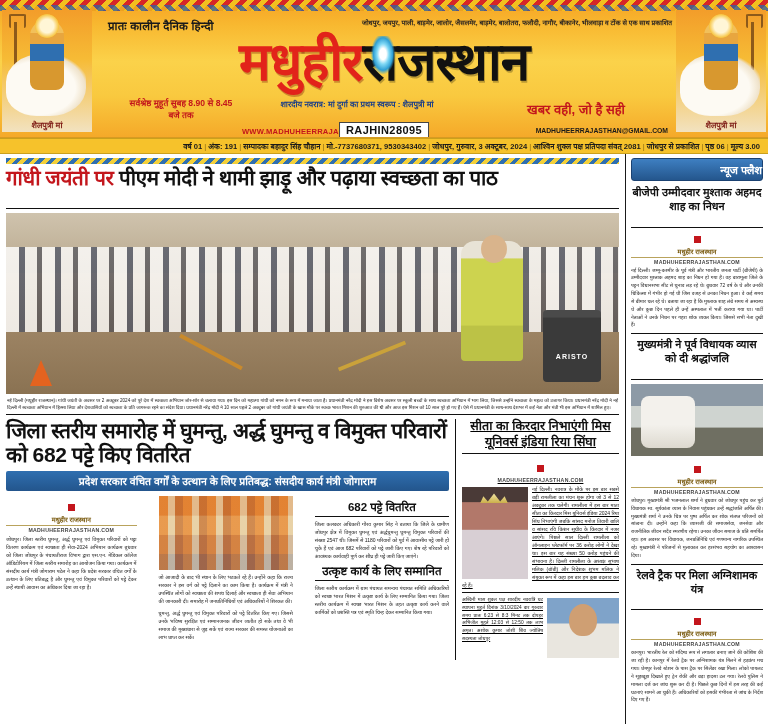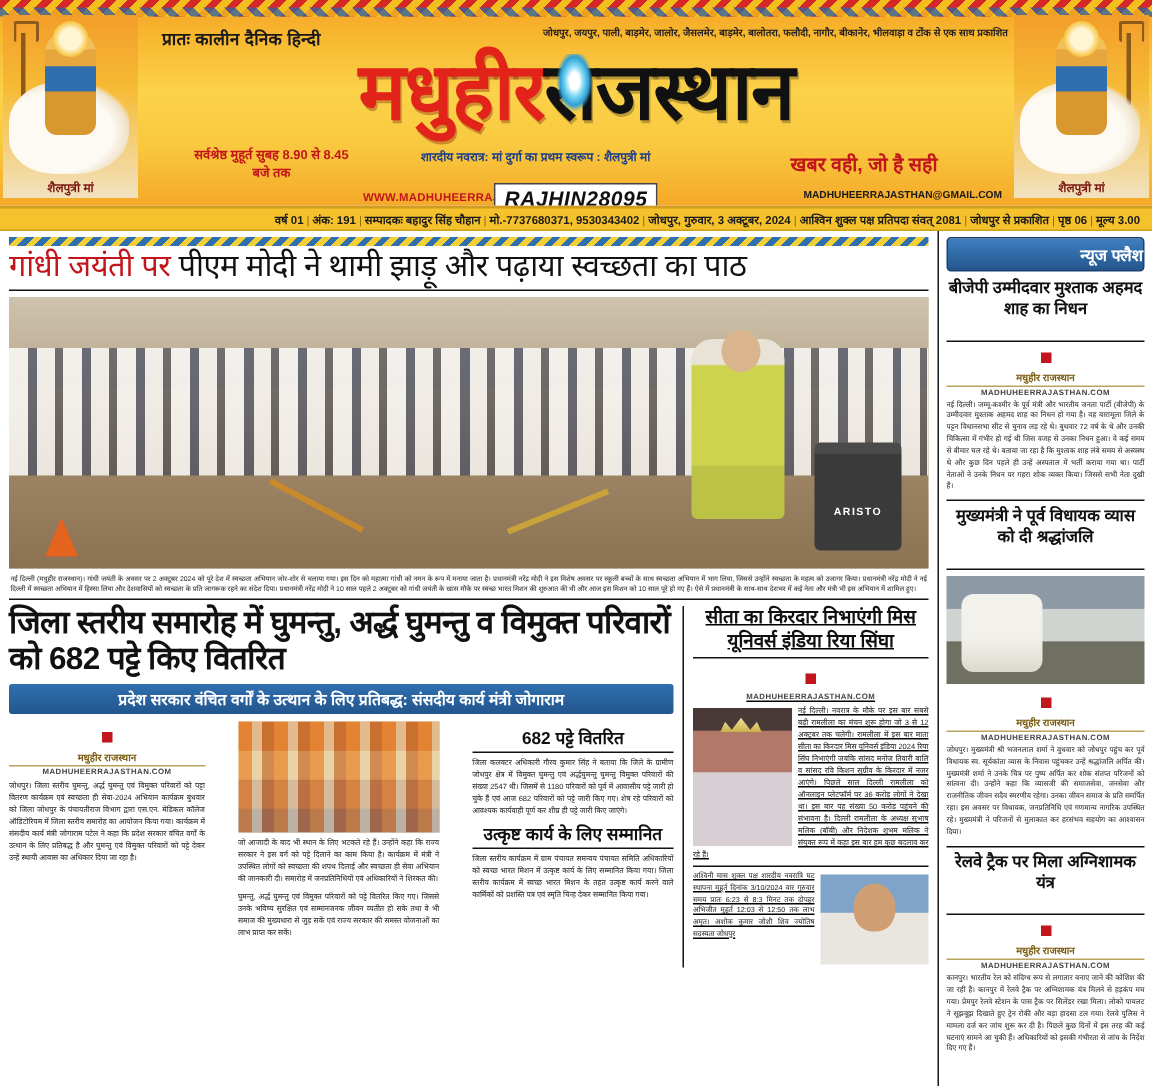--- a/index.html
+++ b/index.html
@@ -105,21 +105,21 @@
     position:absolute; right:6px; top:92px; width:180px; text-align:center;
     font-size:13px; font-weight:bold; color:#c3161c;
   }
   .mh-mail {
     position:absolute; right:4px; top:119px; width:180px; text-align:right;
     font-size:6.8px; font-weight:bold; color:#1a1a1a;
   }
   .rni {
     position:absolute; left:50%; transform:translateX(-50%); top:114px;
     background:#fff; border:1px solid #444; padding:1px 6px;
-    font-size:14px; font-weight:bold; color:#111; letter-spacing:.4px;font-style:italic;
+    font-size:11px; font-weight:bold; color:#111; letter-spacing:.4px;
   }
 
   
   .infobar {
     height:16px; background:#f6c22b;
     border-top:1px solid #caa01d; border-bottom:1px solid #caa01d;
     display:flex; align-items:center; justify-content:flex-end;
     padding:0 8px; font-size:7.6px; font-weight:bold; color:#1a1a1a;
   }
   .infobar span { white-space:nowrap; }
@@ -130,22 +130,22 @@
   .maincol { width:626px; border-right:1.6px solid #1a1a1a; padding:4px 6px 0 6px; }
   .sidecol { width:142px; padding:4px 5px 0 5px; }
 
   
   .zig-rule {
     height:6px;
     background: repeating-linear-gradient(135deg,#2f6fb0 0 4px,#f3d03a 4px 8px);
     margin-bottom:3px;
   }
   .lead-head {
-    font-size:20.5px; font-weight:normal; line-height:1.12; letter-spacing:-.3px;
-    padding-bottom:3px; border-bottom:1.4px solid #111; margin-bottom:4px;
+    font-size:20.5px; font-weight:bold; line-height:1.12; letter-spacing:-.3px;
+    padding-bottom:18px; border-bottom:1.4px solid #111; margin-bottom:4px;
   }
   .lead-head .red { color:#c3161c; }
   .lead-head .blk { color:#111; }
 
   
   .photo-main {
     position:relative; width:100%; height:181px; overflow:hidden;
     background: linear-gradient(180deg,#b9a389 0%, #c5b093 30%, #a8906f 62%, #8e7a5e 100%);
   }
   .photo-main .ground {

